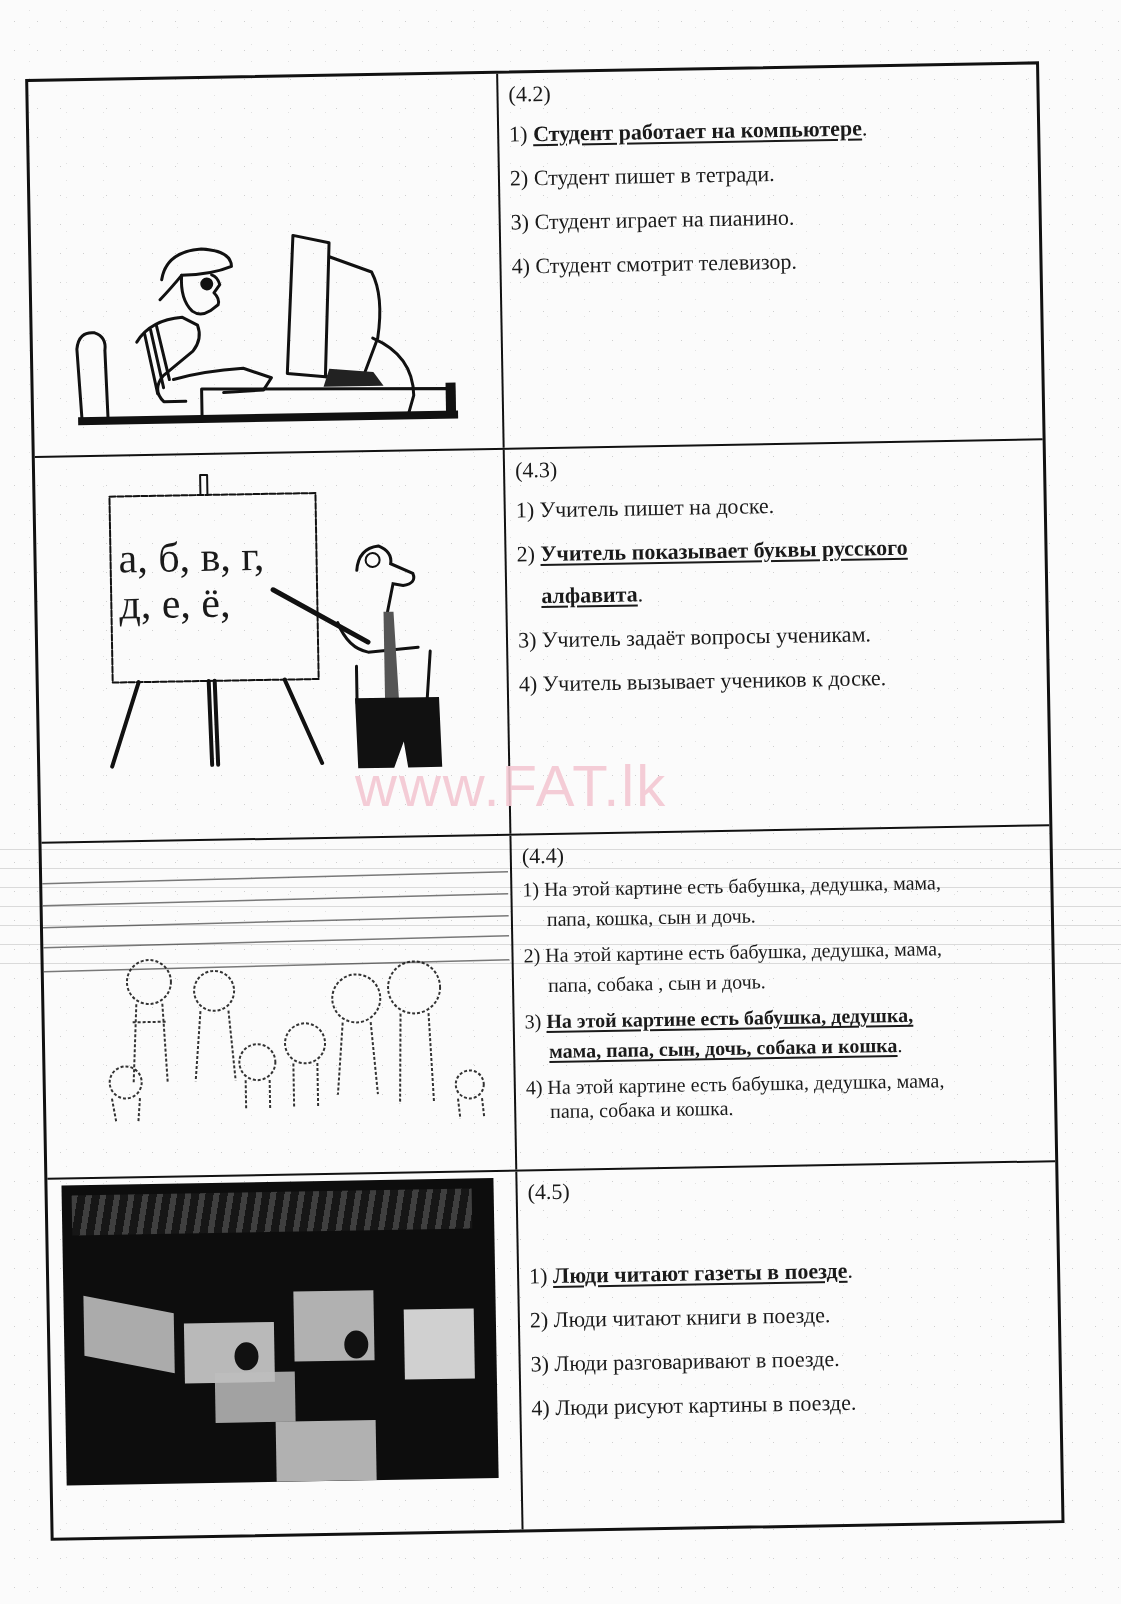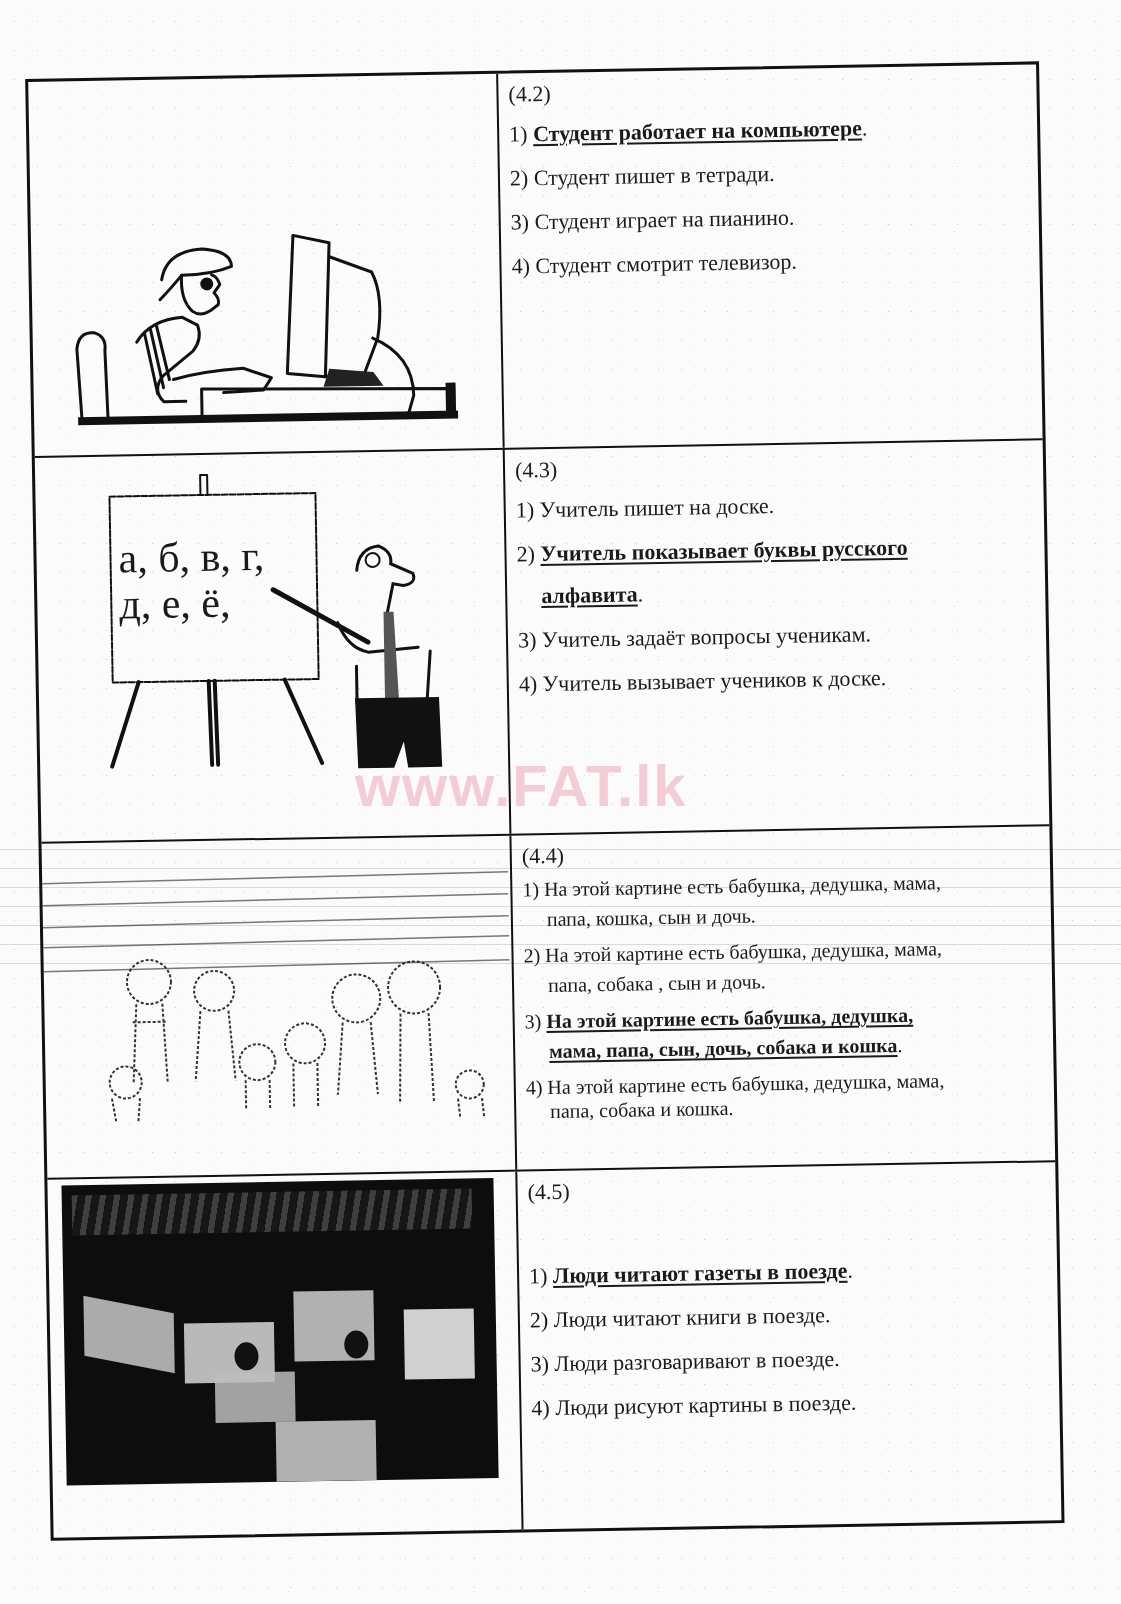--- a/index.html
+++ b/index.html
@@ -35,21 +35,21 @@
   .opt { font-size: 22px; line-height: 26px; margin-bottom: 18px; }
   .opt.tight { margin-bottom: 12px; font-size: 20px; line-height: 24px; }
   .opt .num { }
   .opt.correct .txt { font-weight: bold; text-decoration: underline; text-decoration-thickness: 2px; text-underline-offset: 3px; }
   .opt .cont { display: block; padding-left: 24px; margin-top: 16px; }
   .opt.tight .cont { margin-top: 6px; }
   .opt.correct .cont { font-weight: bold; text-decoration: underline; text-decoration-thickness: 2px; text-underline-offset: 3px; }
   .watermark {
     position: absolute; left: 355px; top: 752px;
     font-family: "Liberation Sans", "DejaVu Sans", sans-serif;
-    font-weight: bold; font-size: 58px; letter-spacing: 2px;
+    font-weight: normal; font-size: 58px; letter-spacing: 2px;
     color: #f4c8d2; opacity: 0.9; pointer-events: none;
   }
   .scanlines {
     position: absolute; left: 0; right: 0; top: 840px; height: 130px;
     background: repeating-linear-gradient(180deg, transparent 0 9px, rgba(0,0,0,0.22) 9px 10px, transparent 10px 19px);
     opacity: 0.6; pointer-events: none;
   }
   svg { display: block; }
 </style>
 </head>

